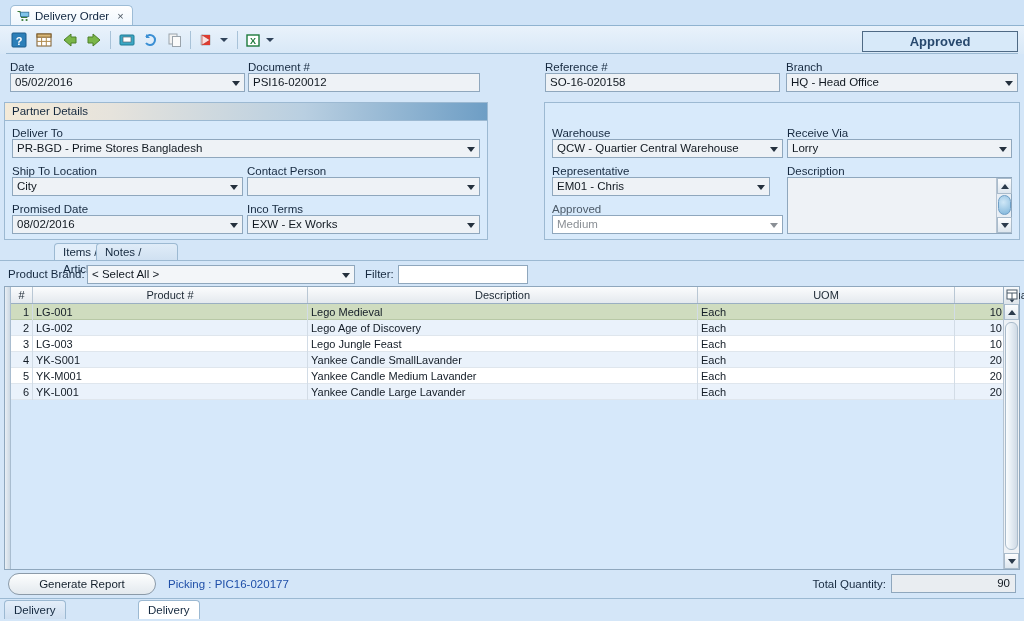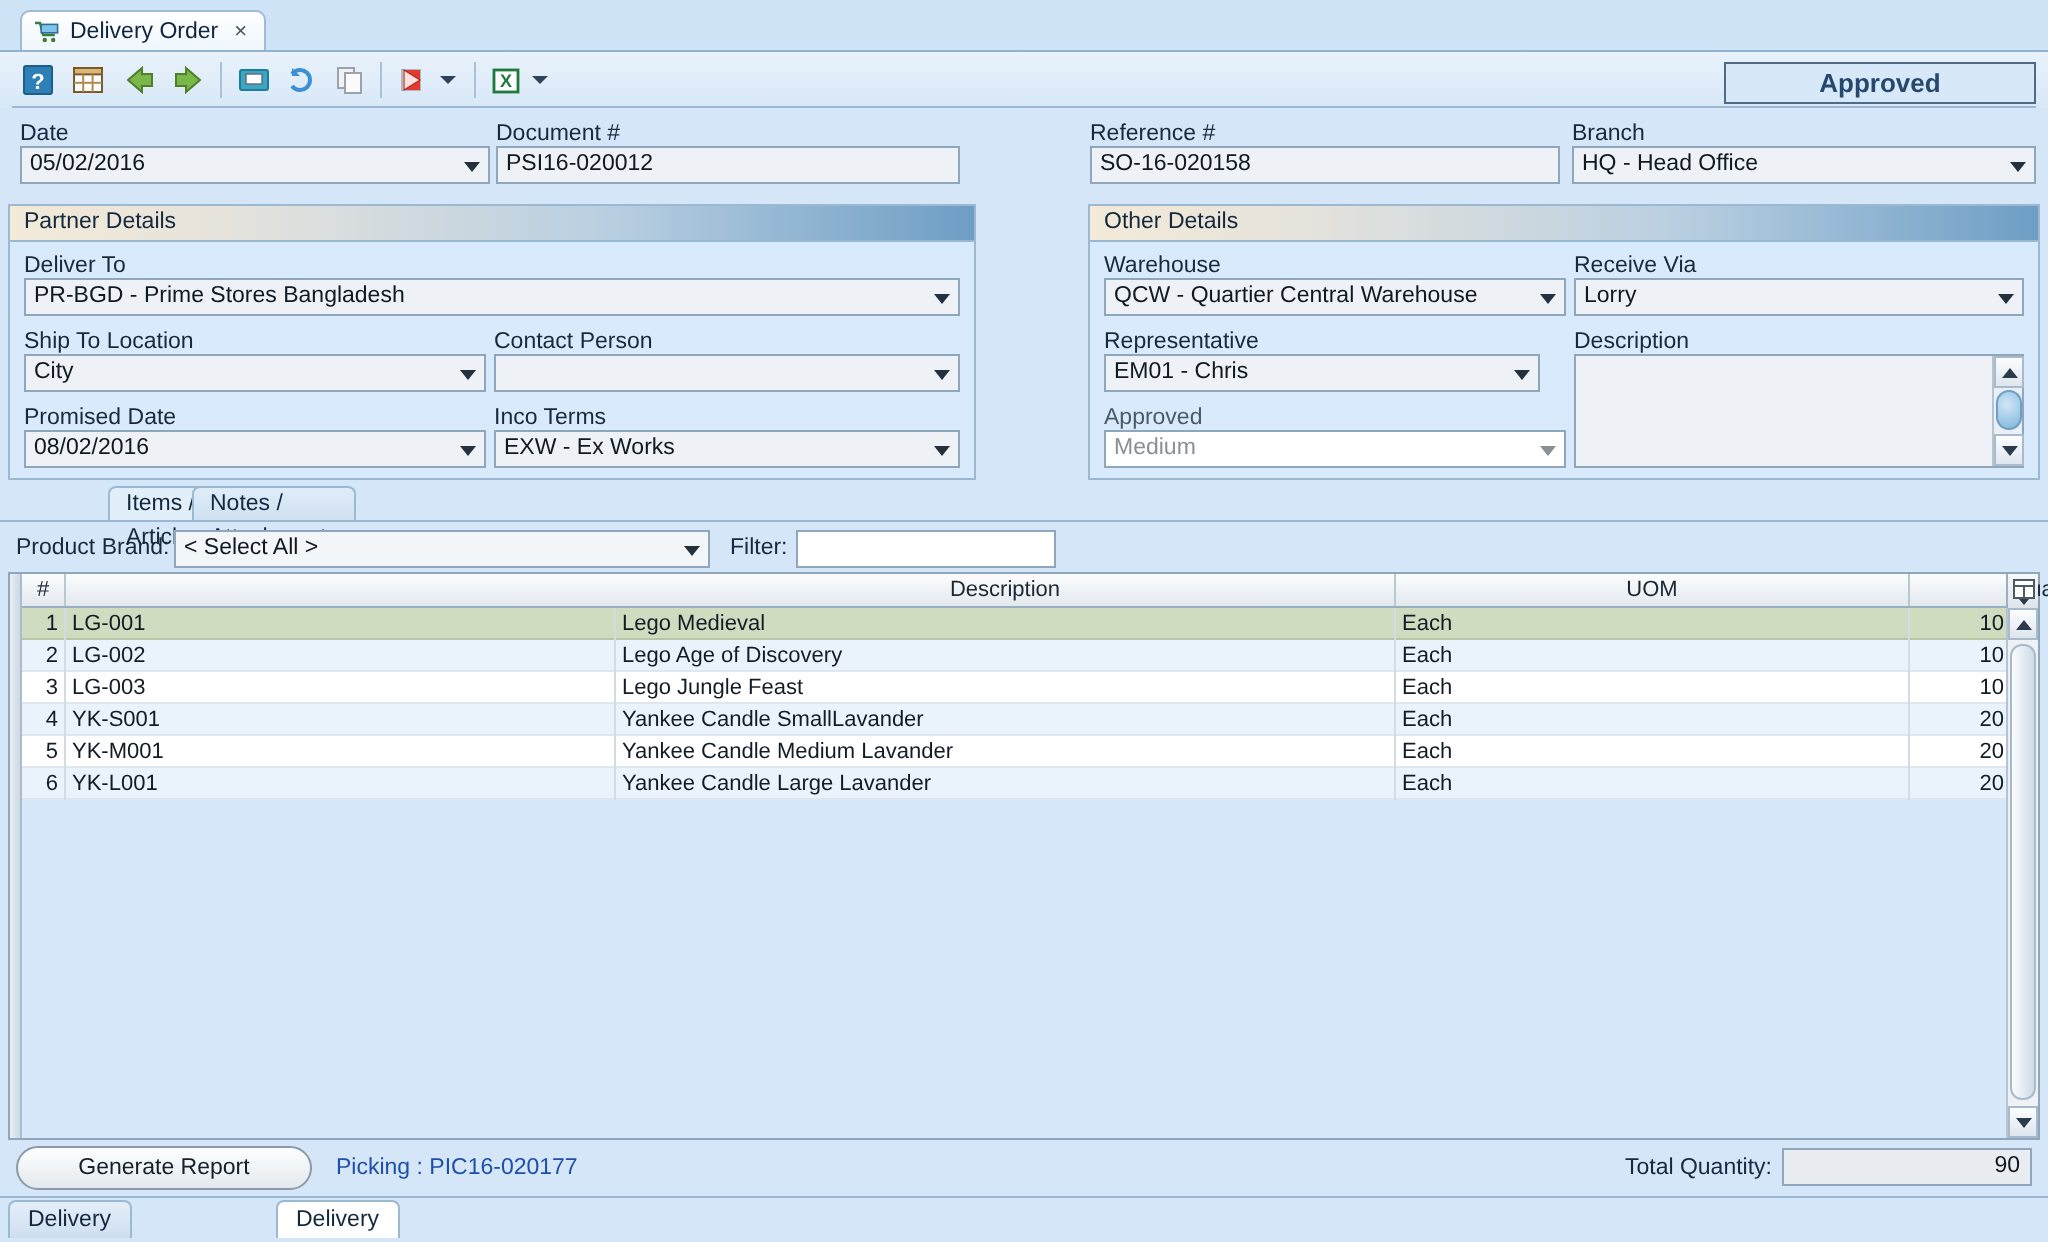--- a/index.html
+++ b/index.html
@@ -350,21 +350,20 @@
       <span>08/02/2016</span><i class="arw"></i>
     </div>
 
     <div class="fld-label" style="left:242px; top:100px;">Inco Terms</div>
     <div class="inp combo" style="left:242px; top:112px; width:233px;">
       <span>EXW - Ex Works</span><i class="arw"></i>
     </div>
   </div>
 
   <div class="panel" style="left:544px; top:102px; width:476px; height:138px;">
-    <div class="panel-hd">Other Details</div>
 
     <div class="fld-label" style="left:7px; top:24px;">Warehouse</div>
     <div class="inp combo" style="left:7px; top:36px; width:231px;">
       <span>QCW - Quartier Central Warehouse</span><i class="arw"></i>
     </div>
 
     <div class="fld-label" style="left:242px; top:24px;">Receive Via</div>
     <div class="inp combo" style="left:242px; top:36px; width:225px;">
       <span>Lorry</span><i class="arw"></i>
     </div>
@@ -413,20 +412,21 @@
   <div class="inp" style="left:398px; top:265px; width:130px; background:#ffffff;">
     <span></span>
   </div>
 
   <div class="grid-wrap">
     <div class="grid-ind"></div>
     <div class="gbody-bg"></div>
 
     <div class="ghead">
       <div class="gh-cell" style="left:0; width:22px;">#</div>
+      <div class="gh-cell" style="left:22px; width:275px;">Product #</div>
       <div class="gh-cell" style="left:297px; width:390px;">Description</div>
       <div class="gh-cell" style="left:687px; width:257px;">UOM</div>
       <div class="gh-cell right" style="left:944px; width:50px; border-right:none;">Quantity</div>
       <div class="colchooser">
         <svg width="16" height="17" viewBox="0 0 16 17">
           <rect x="3" y="3" width="10" height="9" fill="#ffffff" stroke="#4a5a68"></rect>
           <line x1="3" y1="6" x2="13" y2="6" stroke="#4a5a68"></line>
           <line x1="8" y1="6" x2="8" y2="12" stroke="#4a5a68"></line>
           <path d="M5.5 12.5 L10.5 12.5 L8 15.5 Z" fill="#2b3b4c"></path>
         </svg>

